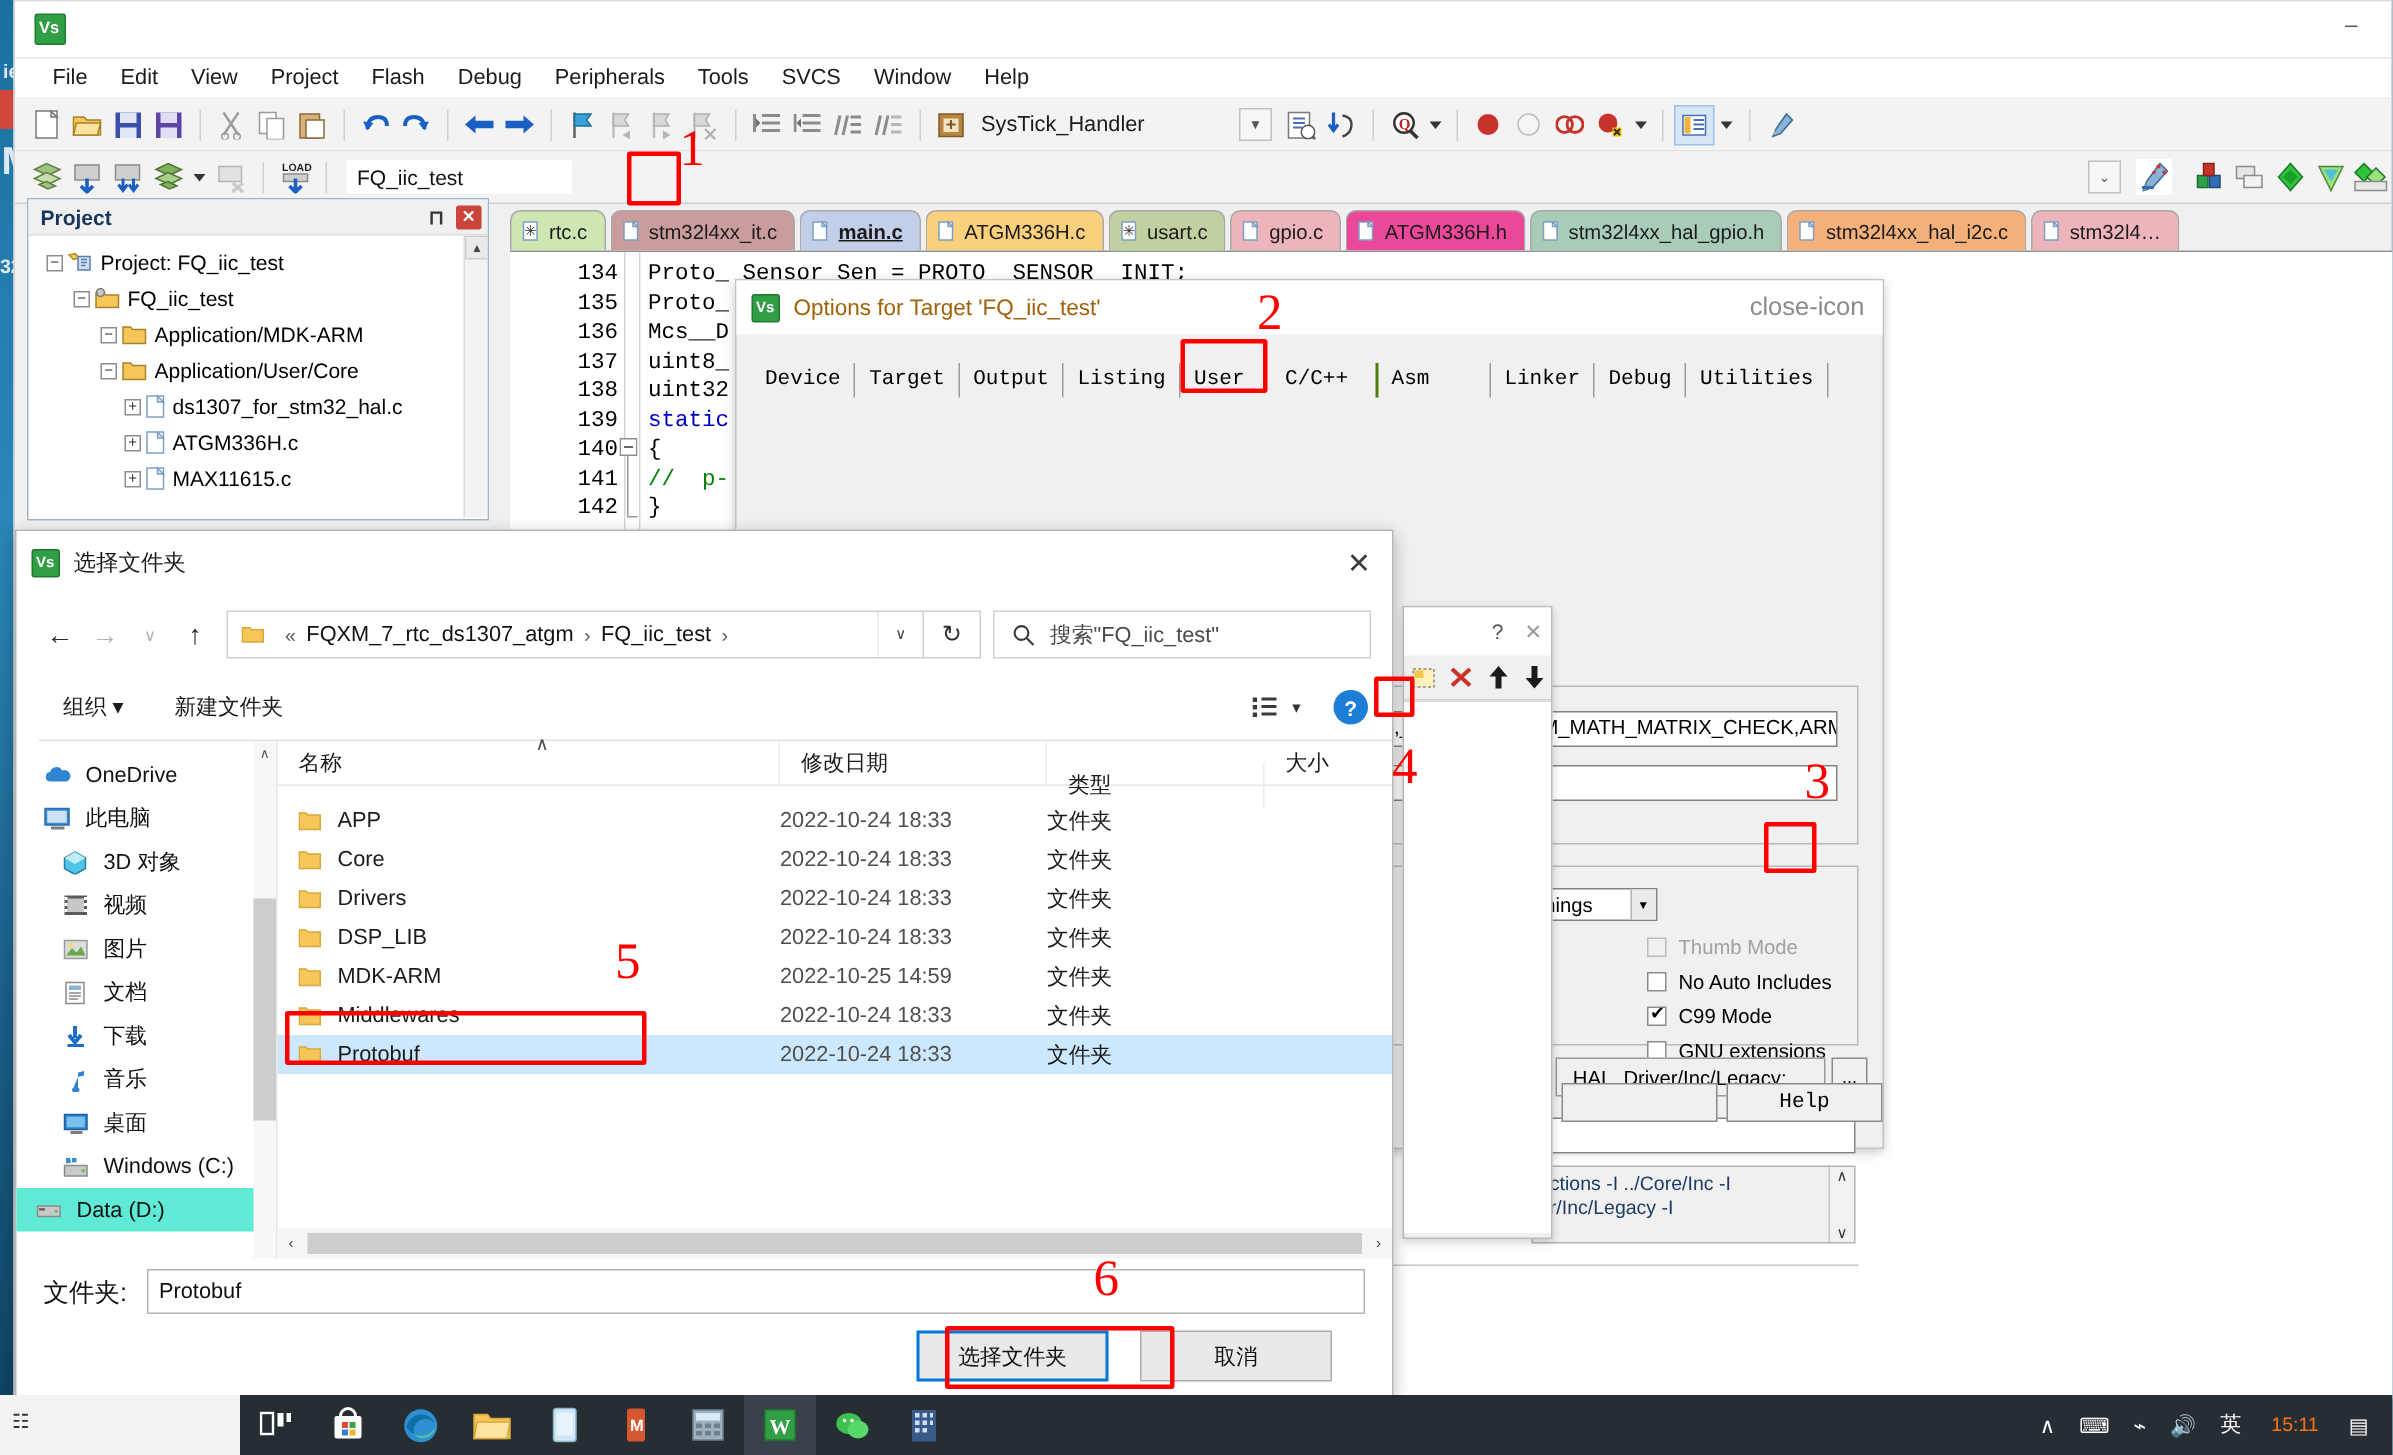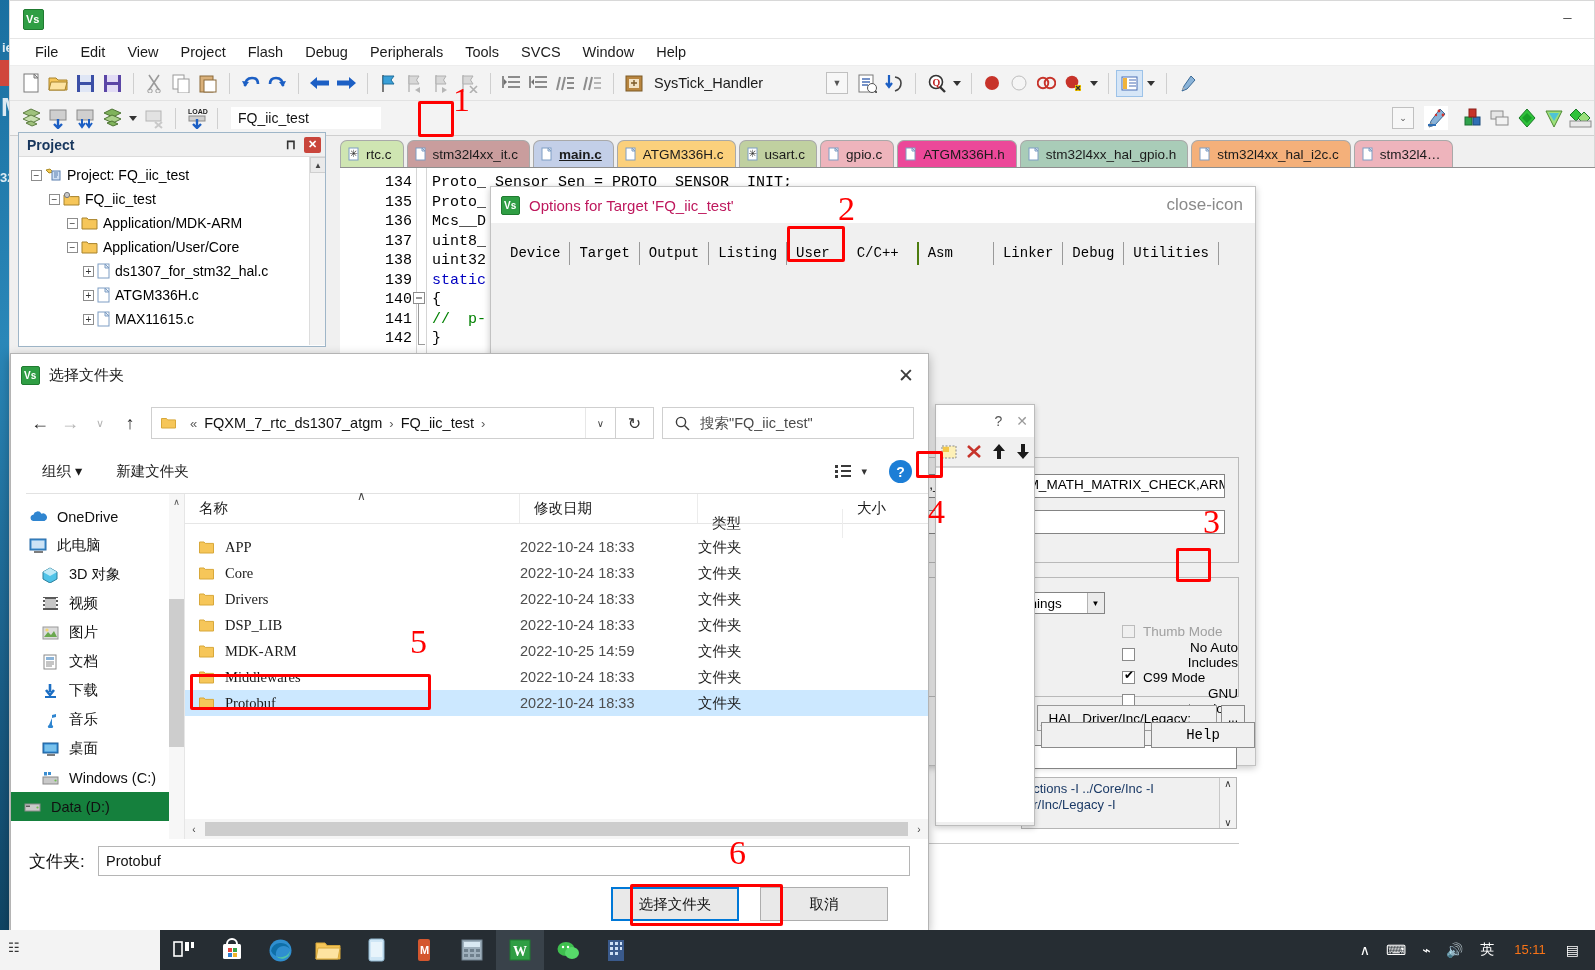--- a/index.html
+++ b/index.html
@@ -118,21 +118,21 @@
   .cmt{ color:#008000; }
 
   
   #opts-dlg{ position:absolute; left:480px; top:185px; width:766px; height:580px;
      background:#f0f0f0; border:1px solid #c2c2c2; box-shadow:0 2px 7px rgba(0,0,0,.22);}
   #opts-title{ height:36px; background:#ffffff; display:flex;align-items:center;
      padding-left:10px; position:relative;}
   #opts-title .ic{ width:19px;height:19px;background:#2f9e44;border:1px solid #1f7a30;
      border-radius:2px;margin-right:9px;position:relative;flex:none;}
   #opts-title .ic:after{content:"Vs";position:absolute;left:2px;top:-1px;color:#fff;font-size:10px;font-weight:bold;line-height:19px;}
-  #opts-title .t{ font-size:15px; color:#be185d;}
+  #opts-title .t{ font-size:15px; color:#a16207;}
   #opts-title .x{ position:absolute; right:12px; top:8px; font-size:17px;color:#8a8a8a;}
   #opts-tabs{ display:flex; align-items:flex-end; height:28px; margin:14px 0 0 10px;
      font-family:"Liberation Mono", monospace; }
   .otab{ font-size:14px; color:#000; padding:3px 9px 4px 9px; border-right:1px solid #9a9a9a;
      white-space:nowrap;}
   .otab.sel{ border:none; }
   #opts-body{ position:absolute; left:10px; top:256px; width:746px; height:312px;
      background:#f0f0f0;}
   .grp{ position:absolute; border:1px solid #b9b9b9; }
   .grp>.cap{ position:absolute; top:-9px; left:9px; background:#f0f0f0; padding:0 4px;
@@ -200,34 +200,34 @@
   #fd-cmd .c{ font-size:14.5px;color:#1b1b1b;margin-right:34px;}
   #fd-cmd .sp{flex:1;}
   #fd-cmd .viewsel{ display:flex;align-items:center;gap:9px;margin-right:22px;}
   #fd-cmd .qhelp{ width:23px;height:23px;border-radius:50%;background:#1c7ed6;color:#fff;
      display:flex;align-items:center;justify-content:center;font-size:14px;font-weight:bold;}
   #fd-main{ display:flex; height:345px; }
   #fd-side{ width:175px; border-right:1px solid #e6e6e6; padding-top:8px; position:relative;}
   .sideitem{ display:flex;align-items:center;height:29px;padding-left:18px;font-size:14.5px;color:#111;
      white-space:nowrap;}
   .sideitem.indent{ padding-left:30px;}
-  .sideitem.sel{ background:#15803d;padding-left:12px; }
+  .sideitem.sel{ background:#5eead4;padding-left:12px; }
   .sideitem .si{ width:19px;height:17px;margin-right:9px;flex:none;display:flex;align-items:center;justify-content:center;}
   #side-scroll{ position:absolute; right:0; top:0; width:15px; height:100%; background:#f7f7f7;}
   #side-thumb{ position:absolute; right:0; top:105px; width:15px; height:148px; background:#cdcdcd;}
   #side-up{ position:absolute; right:0; top:0; width:15px; height:16px; display:flex;
      align-items:center;justify-content:center;font-size:9px;color:#555;}
   #fd-list{ flex:1; position:relative; }
   #fd-cols{ height:30px; display:flex; align-items:center; border-bottom:1px solid #e6e6e6;
      font-size:14.5px; color:#1b1b1b;}
   #fd-cols .c{ padding-left:14px; border-right:1px solid #ececec; height:100%;
      display:flex;align-items:center; position:relative;}
   .frow{ height:26px; display:flex; align-items:center; font-size:14.5px; color:#1b1b1b;}
   .frow.sel{ background:#cce8ff; }
-  .frow .nm{ display:flex;align-items:center; padding-left:14px;font-family:Liberation Serif, serif;}
+  .frow .nm{ display:flex;align-items:center; padding-left:14px;}
   .frow .fi{ width:15px;height:13px;margin-right:11px;flex:none;}
   .frow .dt{ color:#4e4e4e;}
   #fd-hscroll{ position:absolute; left:0; bottom:0; width:100%; height:20px;
      background:#f5f5f5; display:flex; align-items:center;}
   #fd-hscroll .a{ width:18px;height:18px;display:flex;align-items:center;justify-content:center;
      font-size:10px;color:#444;}
   #fd-hscroll .track{ flex:1;height:14px;background:#cdcdcd;margin:0 2px;}
   #fd-bottom{ height:100px; padding:0 18px; }
   #fnrow{ display:flex; align-items:center; height:44px;}
   #fnrow .lb{ font-size:17px;color:#111; margin-right:11px; width:58px;}
@@ -838,21 +838,21 @@
       </div>
 
       <div class="grp" style="left:8px; top:134px; width:730px; height:120px;">
         <div style="position:absolute; left:426px; top:14px; display:flex; align-items:center;">
           <span class="fl-label">rnings:</span>
           <div class="sel-box" style="width:122px;height:22px;margin-left:6px;">
             <span>All Warnings</span>
             <span class="ar">▼</span>
           </div>
         </div>
-        <div style="position:absolute; left:612px; top:42px;text-align:right;">
+        <div style="position:absolute; left:588px; top:42px;">
           <div class="cbrow">
             <span class="cb dis"></span>
             <span class="dis-txt">Thumb Mode</span>
           </div>
           <div class="cbrow">
             <span class="cb"></span>
             <span>No Auto Includes</span>
           </div>
           <div class="cbrow">
             <span class="cb checked"></span>

